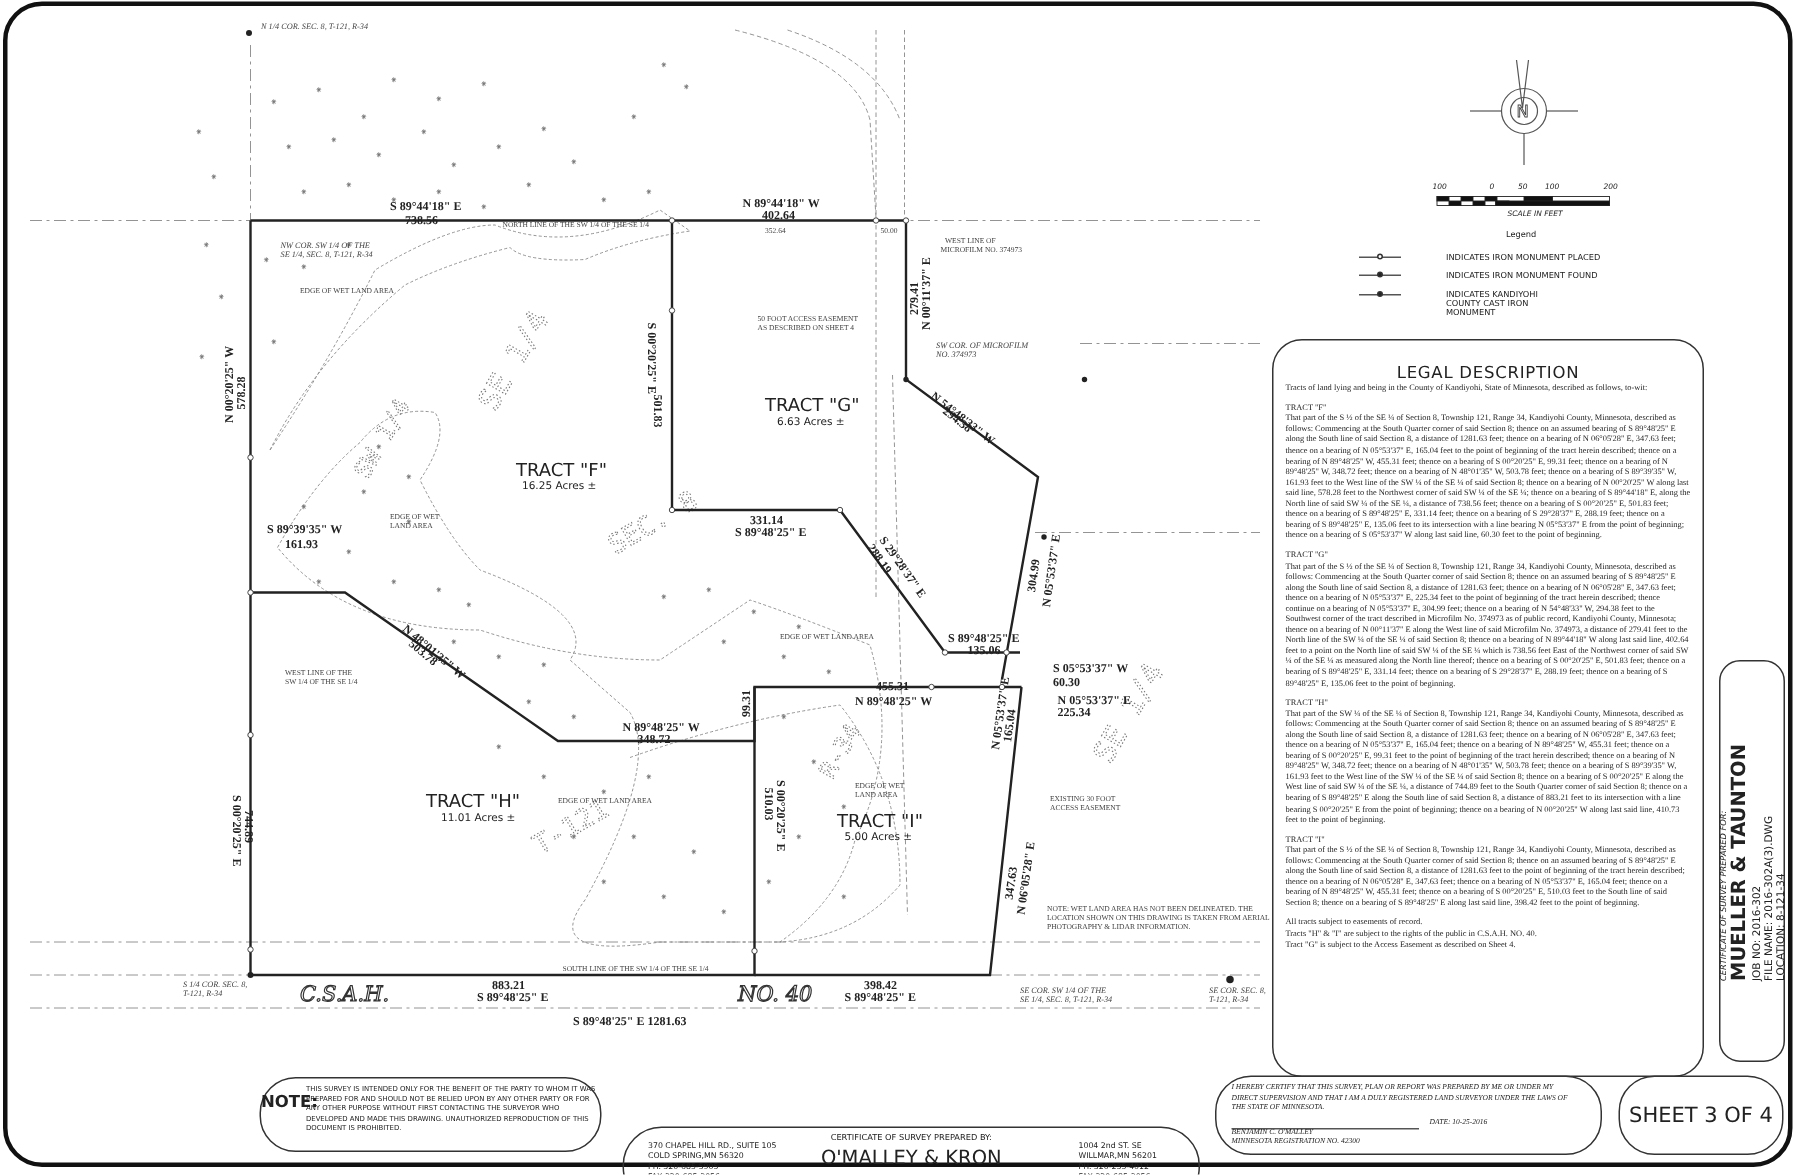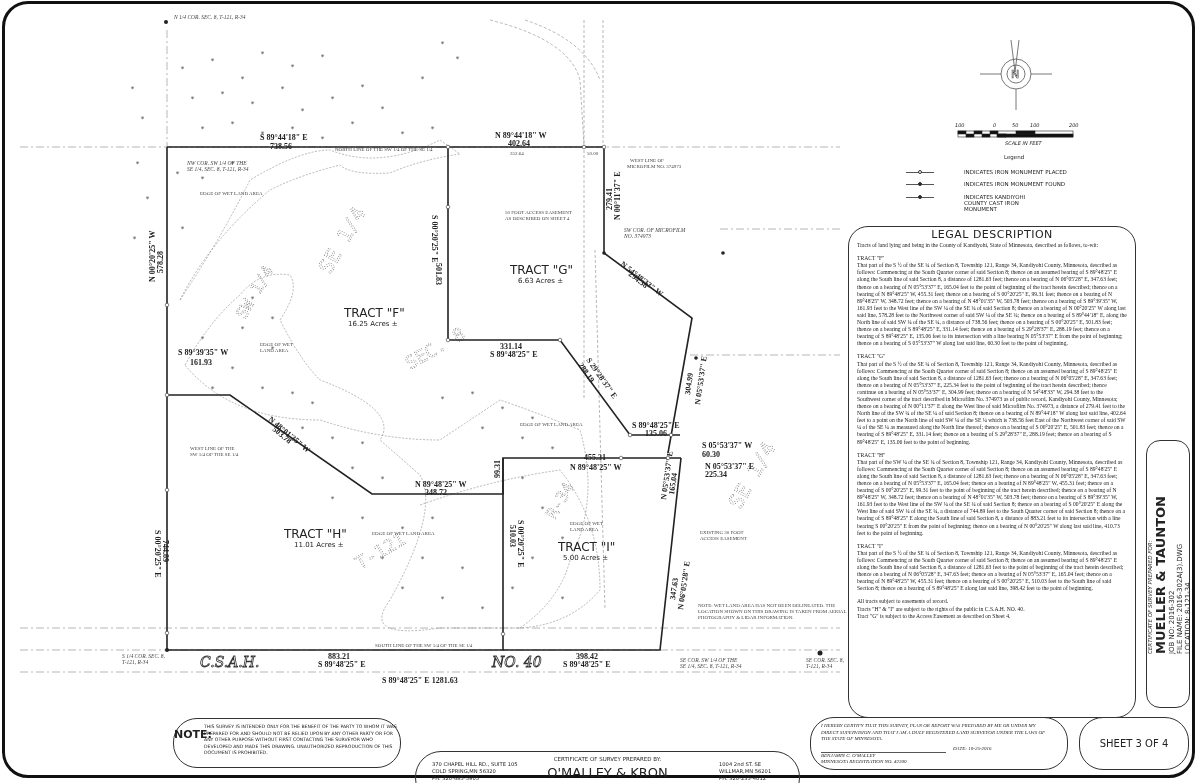--- a/index.html
+++ b/index.html
@@ -6,21 +6,21 @@
   body{width:1200px;height:783px;position:relative;overflow:hidden;font-family:"Liberation Serif",serif;color:#222;}
   .frame{position:absolute;left:2px;top:1px;width:1193px;height:777px;border:3px solid #111;border-radius:26px;box-sizing:border-box;}
   svg.plan{position:absolute;left:0;top:0;width:1200px;height:783px;}
   .lbl{font-family:"Liberation Serif",serif;fill:#222;}
   .b{font-weight:bold;font-size:8px;}
   .s{font-size:5px;fill:#444;}
   .i{font-style:italic;font-size:5.5px;fill:#444;}
   .tract{font-family:"DejaVu Sans",sans-serif;font-size:12px;fill:#222;}
   .acre{font-family:"DejaVu Sans",sans-serif;font-size:7px;fill:#222;}
   .dotted{font-family:"DejaVu Sans Mono",monospace;font-size:20px;fill:none;stroke:#777;stroke-width:.7;stroke-dasharray:1 1.5;}
-  .legal{position:absolute;left:848px;top:226px;width:288px;height:492px;border:1.5px solid #333;border-radius:20px;box-sizing:border-box;padding:2px 8px;font-size:5.6px;line-height:7.1px;}
+  .legal{position:absolute;left:848px;top:226px;width:288px;height:492px;border:1.5px solid #333;border-radius:20px;box-sizing:border-box;padding:16px 8px;font-size:5.6px;line-height:7.1px;}
   .legal h2{font-family:"DejaVu Sans",sans-serif;font-weight:normal;font-size:11px;text-align:center;margin:2px 0 4px;letter-spacing:.5px;}
   .legal p{margin:0 0 6px;}
   .legal .th{margin:0;}
   .side{position:absolute;left:1146px;top:440px;width:44px;height:268px;border:1.5px solid #333;border-radius:14px;box-sizing:border-box;}
   .side .rot{position:absolute;left:22px;top:134px;transform:translate(-50%,-50%) rotate(-90deg);white-space:nowrap;font-family:"DejaVu Sans",sans-serif;}
   .side .r1{font-size:5.5px;font-style:italic;}
   .side .r2{font-size:13px;font-weight:bold;}
   .side .r3{font-size:7px;}
   .box{position:absolute;border:1.5px solid #333;box-sizing:border-box;}
   .note{left:173px;top:718px;width:228px;height:50px;border-radius:24px;font-family:"DejaVu Sans",sans-serif;}
@@ -31,21 +31,21 @@
   .cert .hd{position:absolute;left:0;right:0;top:4px;text-align:center;font-size:5.5px;}
   .cert .n1{position:absolute;left:0;right:0;top:13px;text-align:center;font-size:13px;}
   .cert .n2{position:absolute;left:0;right:0;top:31px;text-align:center;font-size:13px;}
   .cert .a2{position:absolute;left:303px;top:9px;font-size:5.2px;line-height:7px;}
   .surv{left:810px;top:717px;width:258px;height:53px;border-radius:24px;font-style:italic;font-size:5px;line-height:6.5px;}
   .surv .c{position:absolute;left:10px;top:5px;width:230px;text-transform:uppercase;}
   .surv .d{position:absolute;left:142px;top:28px;}
   .surv .ln{position:absolute;left:10px;top:34px;width:125px;border-top:.5px solid #555;}
   .surv .nm{position:absolute;left:10px;top:35px;text-transform:uppercase;}
   .surv .rg{position:absolute;left:10px;top:41px;text-transform:uppercase;}
-  .sheet{left:1079px;top:717px;width:110px;height:53px;border-radius:24px;font-family:"DejaVu Sans",sans-serif;font-size:10px;display:flex;align-items:center;justify-content:center;}
+  .sheet{left:1079px;top:717px;width:110px;height:53px;border-radius:24px;font-family:"DejaVu Sans",sans-serif;font-size:14px;display:flex;align-items:center;justify-content:center;}
   .legend{position:absolute;left:906px;top:154px;font-family:"DejaVu Sans",sans-serif;font-size:5.5px;}
   .legend .ttl{position:absolute;left:98px;top:0;font-size:5.5px;}
   .legend .row{position:absolute;left:0;white-space:nowrap;}
   .legend .row .ln{display:inline-block;width:28px;border-top:.6px solid #555;vertical-align:middle;margin-right:30px;position:relative;}
   .legend .row .ln i{position:absolute;left:12px;top:-2.5px;width:4px;height:4px;border-radius:50%;border:.6px solid #333;background:#fff;box-sizing:border-box;}
   .legend .row .ln i.f{background:#222;}
   .scale{position:absolute;left:955px;top:122px;font-family:"DejaVu Sans",sans-serif;font-size:5px;font-style:italic;}
 </style>
 </head>
 <body>

